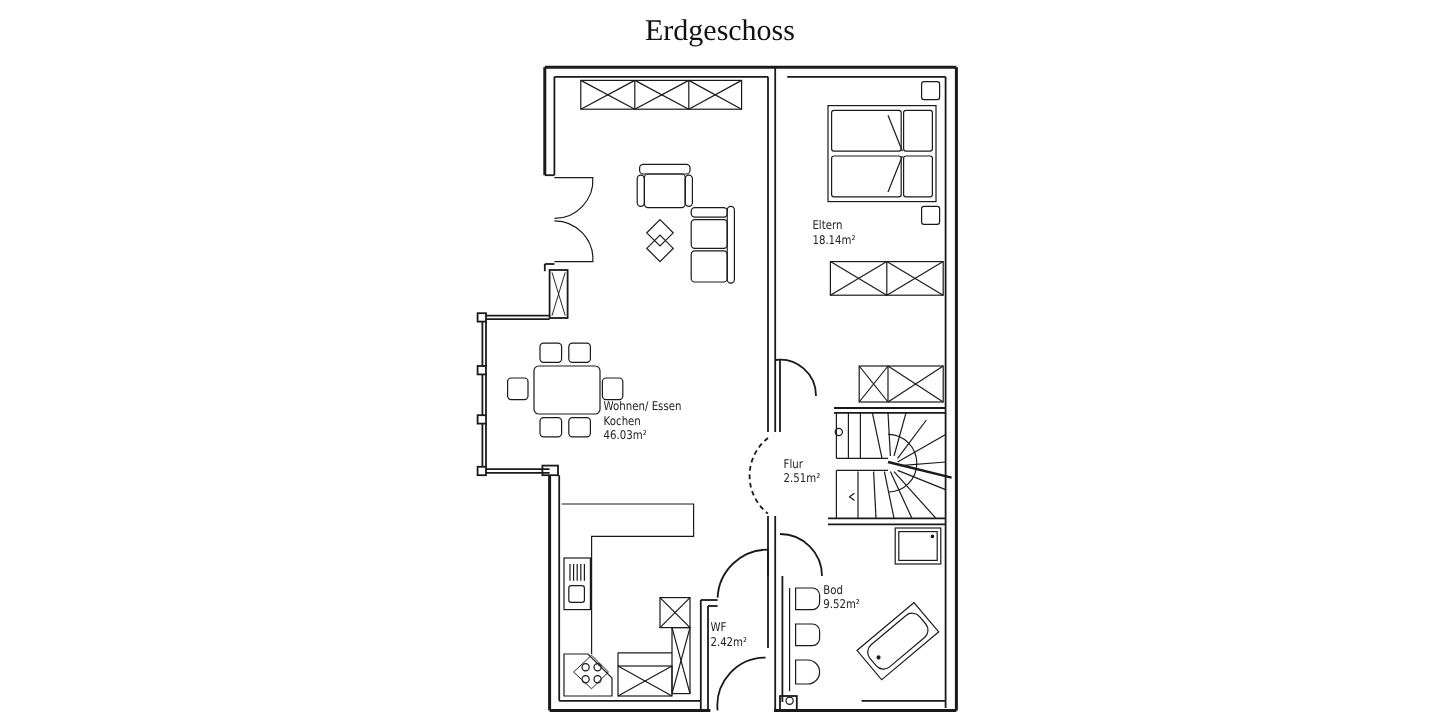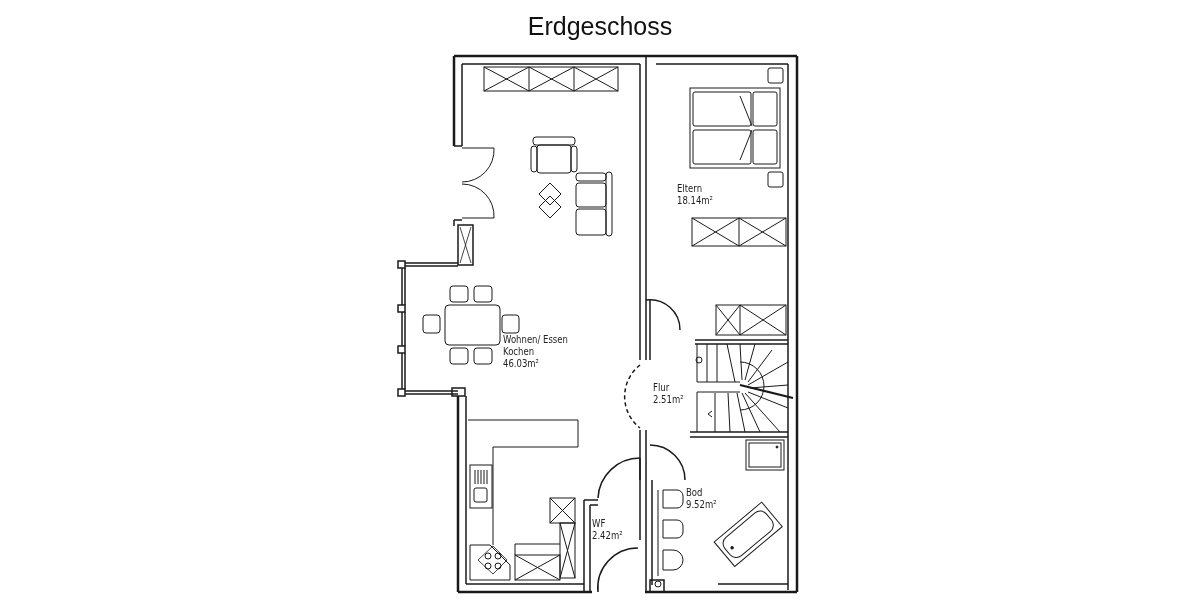--- a/index.html
+++ b/index.html
@@ -1,17 +1,17 @@
 <!DOCTYPE html>
 <html><head>
 <meta charset="utf-8">
 <style>
   html, body { margin: 0; padding: 0; background: #ffffff; }
   body { width: 1200px; height: 600px; position: relative; overflow: hidden; font-family: "Liberation Sans", sans-serif; }
-  .title { position: absolute; top: 12px; left: 0; width: 1200px; text-align: center; font-size: 25px; color: #111; font-family: Liberation Sans, sans-serif; }
+  .title { position: absolute; top: 12px; left: 0; width: 1200px; text-align: center; font-size: 25px; color: #111; font-family: Liberation Serif, serif; }
   svg { position: absolute; left: 0; top: 0; }
   .lbl { position: absolute; font-family: "DejaVu Sans", sans-serif; font-size: 10px; color: #222; line-height: 12px; transform: scaleX(0.85); transform-origin: left top; }
 </style>
 </head>
 <body>
 
 <div class="title">Erdgeschoss</div>
 
 <svg width="1200" height="600" viewBox="0 0 1200 600">
   <g fill="none" stroke="#1a1a1a" stroke-width="1.5">

